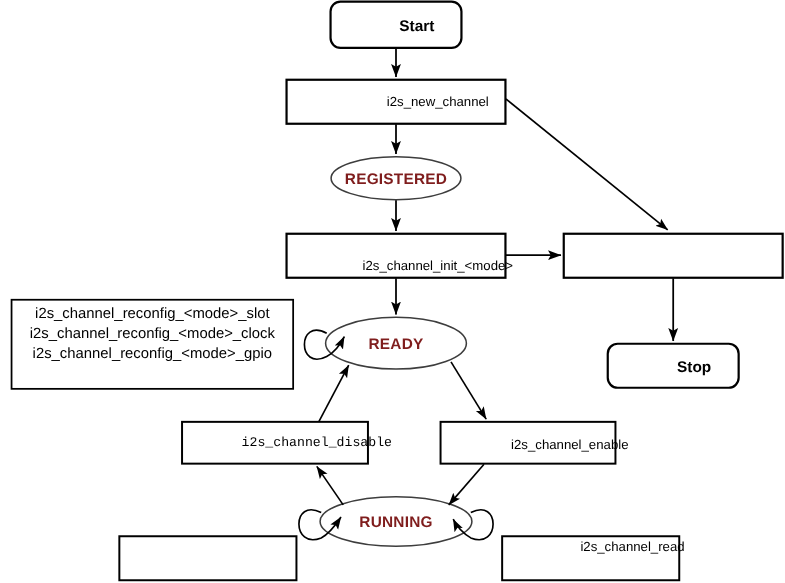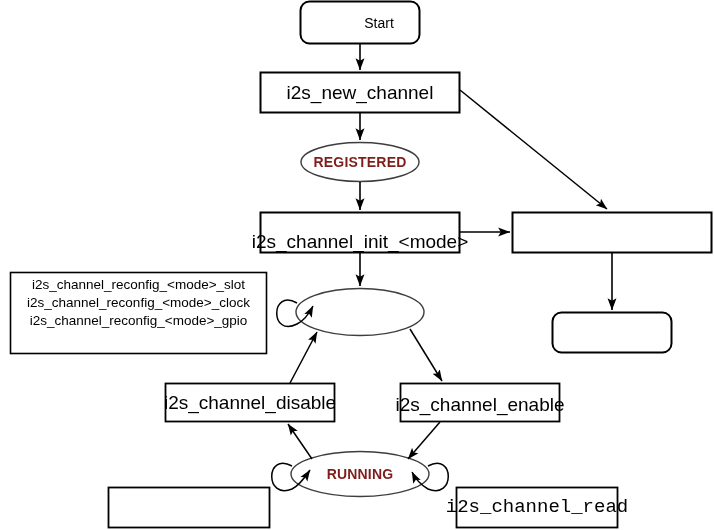--- a/index.html
+++ b/index.html
@@ -28,27 +28,28 @@
   .node-label {
     position: absolute;
     display: flex;
     align-items: center;
     justify-content: center;
     text-align: center;
     box-sizing: border-box;
     pointer-events: none;
   }
   .proc-label {
-    font-size: 19px;
+    font-size: 12px;
     color: #000000;
     line-height: 17px;
+    margin-left: 38px;
   }
   .term-label {
     font-size: 14px;
-    font-weight: normal;
+    font-weight: bold;
     color: #000000;
     padding-left: 38px;
   }
   .state-label {
     font-size: 14px;
     font-weight: bold;
     color: #7f1d1d;
     letter-spacing: 0.2px;
   }
   .multi-label {
@@ -127,28 +128,30 @@
 
   <div class="node-label term-label" style="left:300px; top:1px; width:120px; height:43px;">Start</div>
 
   <div class="node-label proc-label" style="left:260px; top:72px; width:200px; height:41px;">i2s_new_channel</div>
 
   <div class="node-label state-label" style="left:300px; top:142px; width:120px; height:40px;">REGISTERED</div>
 
   <div class="node-label proc-label" style="left:260px; top:212px; width:200px; height:58px;">i2s_channel_init_&lt;mode&gt;</div>
 
 
+  <div class="node-label term-label" style="left:552px; top:312px; width:120px; height:41px;">Stop</div>
 
   <div class="node-label multi-label" style="left:10px; top:272px; width:257px; height:61px;">i2s_channel_reconfig_&lt;mode&gt;_slot
 i2s_channel_reconfig_&lt;mode&gt;_clock
 i2s_channel_reconfig_&lt;mode&gt;_gpio</div>
 
+  <div class="node-label state-label" style="left:300px; top:292px; width:120px; height:40px;">READY</div>
 
-  <div class="node-label proc-label" style="left:165px; top:383px; width:170px; height:39px;">i2s_channel_disable</div>
+  <div class="node-label proc-label" style="left:165px; top:383px; width:170px; height:39px;font-family:Liberation Mono, monospace;">i2s_channel_disable</div>
 
   <div class="node-label proc-label" style="left:400px; top:383px; width:160px; height:43px;">i2s_channel_enable</div>
 
   <div class="node-label state-label" style="left:300px; top:454px; width:120px; height:40px;text-align:right;">RUNNING</div>
 
 
-  <div class="node-label proc-label" style="left:456px; top:487px; width:162px; height:41px;font-family:Liberation Mono, monospace;">i2s_channel_read</div>
+  <div class="node-label proc-label" style="left:456px; top:477px; width:162px; height:41px;">i2s_channel_read</div>
 
 </div>
 
 </body></html>

